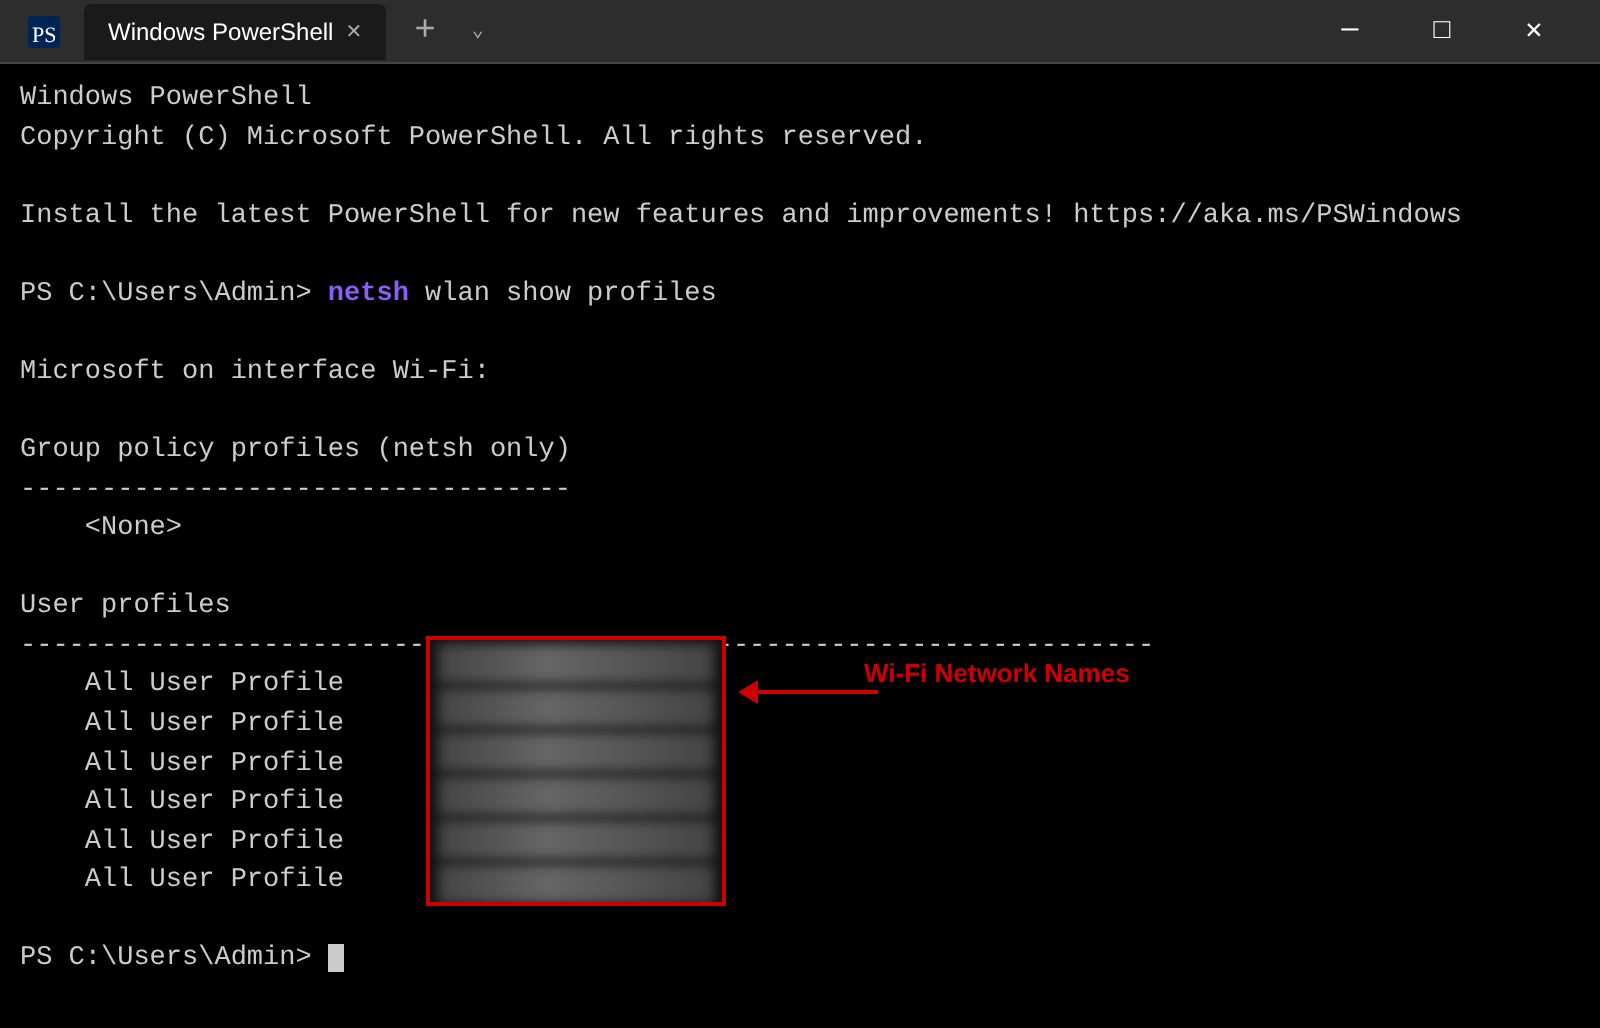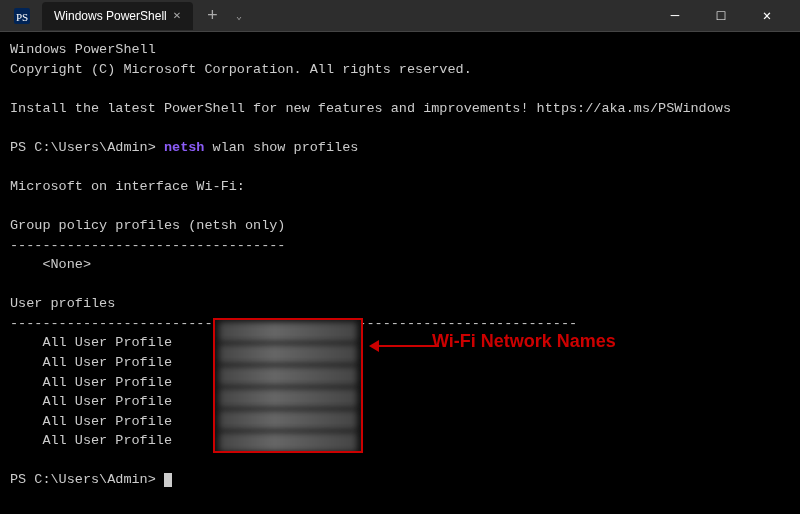--- a/index.html
+++ b/index.html
@@ -153,21 +153,21 @@
       border-right: 10px solid #cc0000;
       margin-left: -1px;
     }
 
     .annotation-label {
       position: absolute;
       top: 296px;
       left: 432px;
       color: #cc0000;
       font-family: 'Segoe UI', Arial, sans-serif;
-      font-size: 18px;
+      font-size: 13px;
       font-weight: bold;
       white-space: nowrap;
     }
 
     .cursor {
       display: inline-block;
       width: 8px;
       height: 14px;
       background: #ccc;
       vertical-align: middle;
@@ -199,21 +199,21 @@
 
   <div class="titlebar-controls">
     <div class="ctrl-btn">─</div>
     <div class="ctrl-btn">□</div>
     <div class="ctrl-btn close">✕</div>
   </div>
 </div>
 
 <div class="terminal">
   <pre><span>Windows PowerShell</span>
-<span>Copyright (C) Microsoft Corporation. All rights reserved.</span>
+<span>Copyright (C) Microsoft PowerShell. All rights reserved.</span>
 
 <span>Install the latest PowerShell for new features and improvements! https://aka.ms/PSWindows</span>
 
 <span><span>PS C:\Users\Admin&gt;</span><span class="cmd-highlight"> netsh</span><span> wlan show profiles</span></span>
 
 <span>Microsoft on interface Wi-Fi:</span>
 
 <span>Group policy profiles (netsh only)</span>
 <span>----------------------------------</span>
 <span>    &lt;None&gt;</span>

